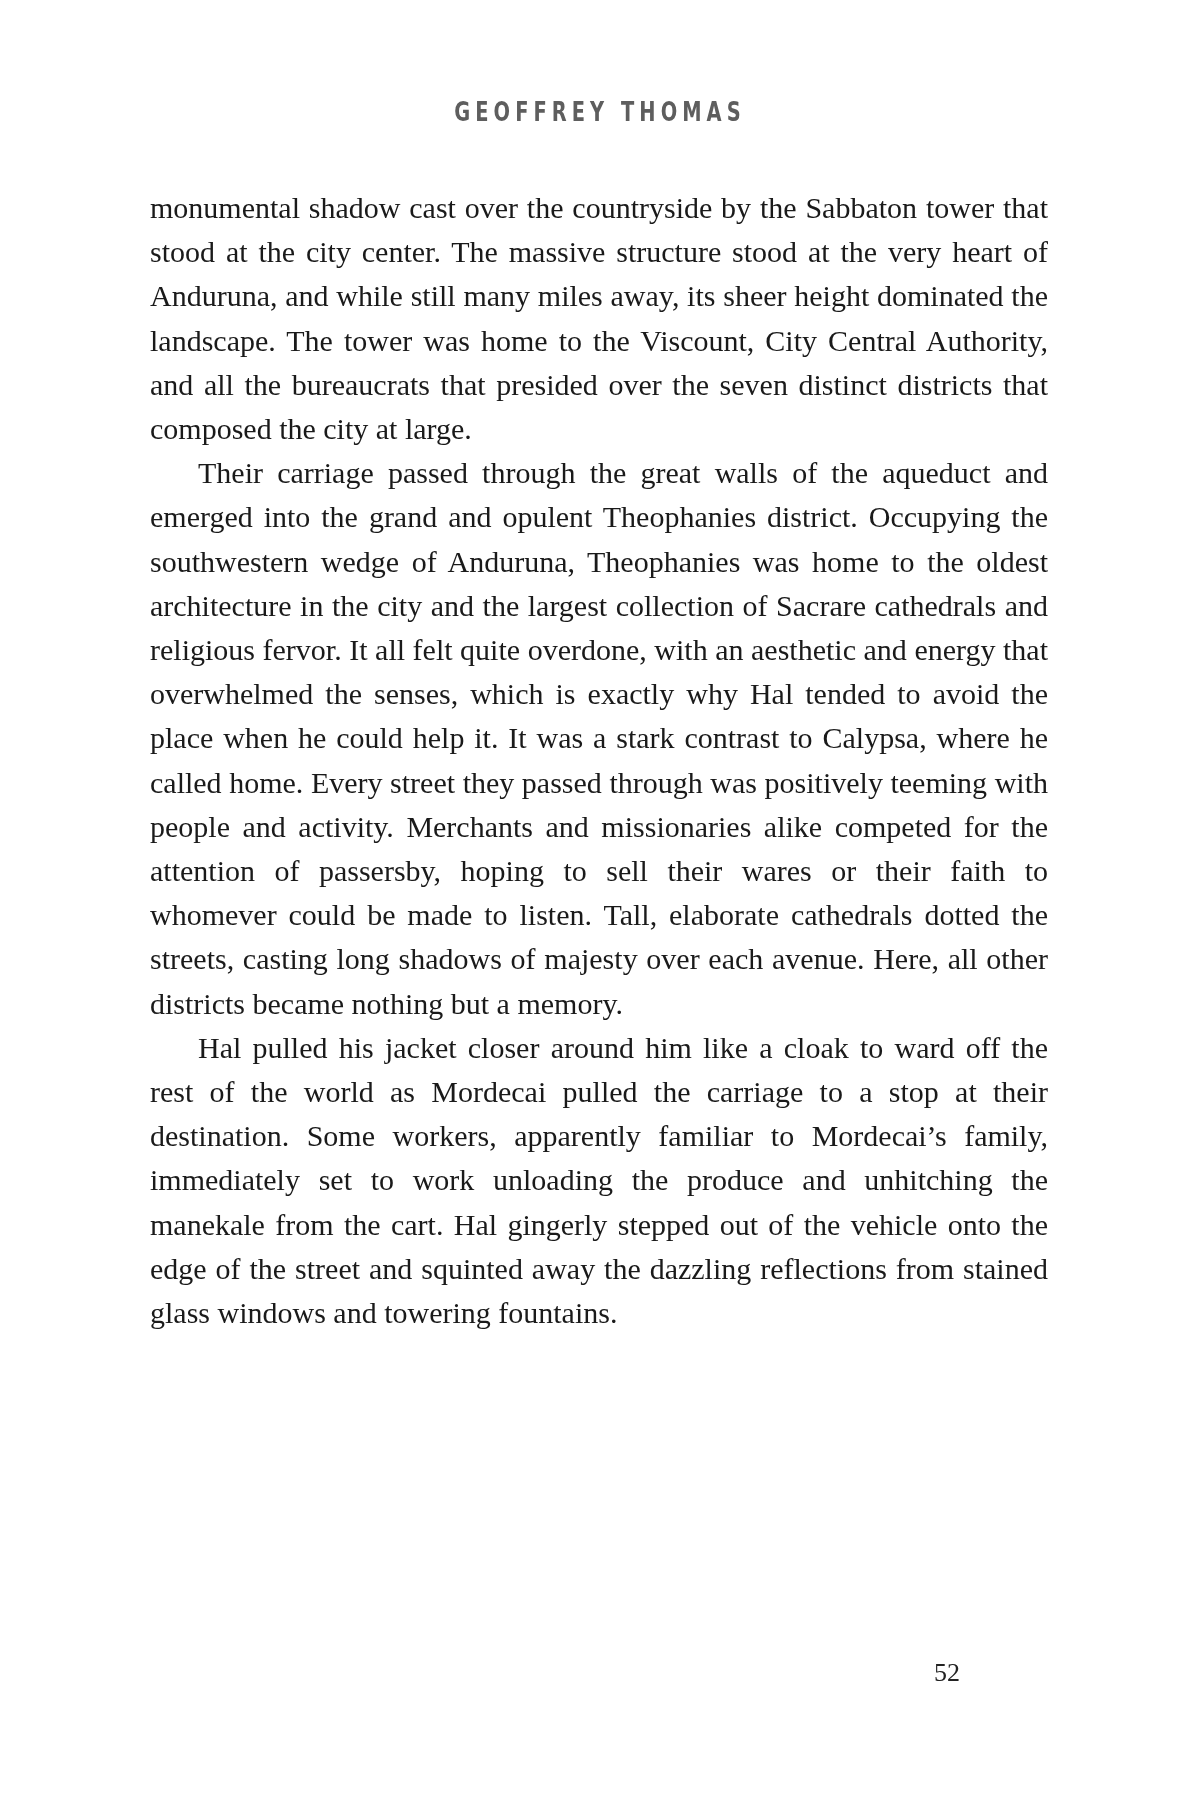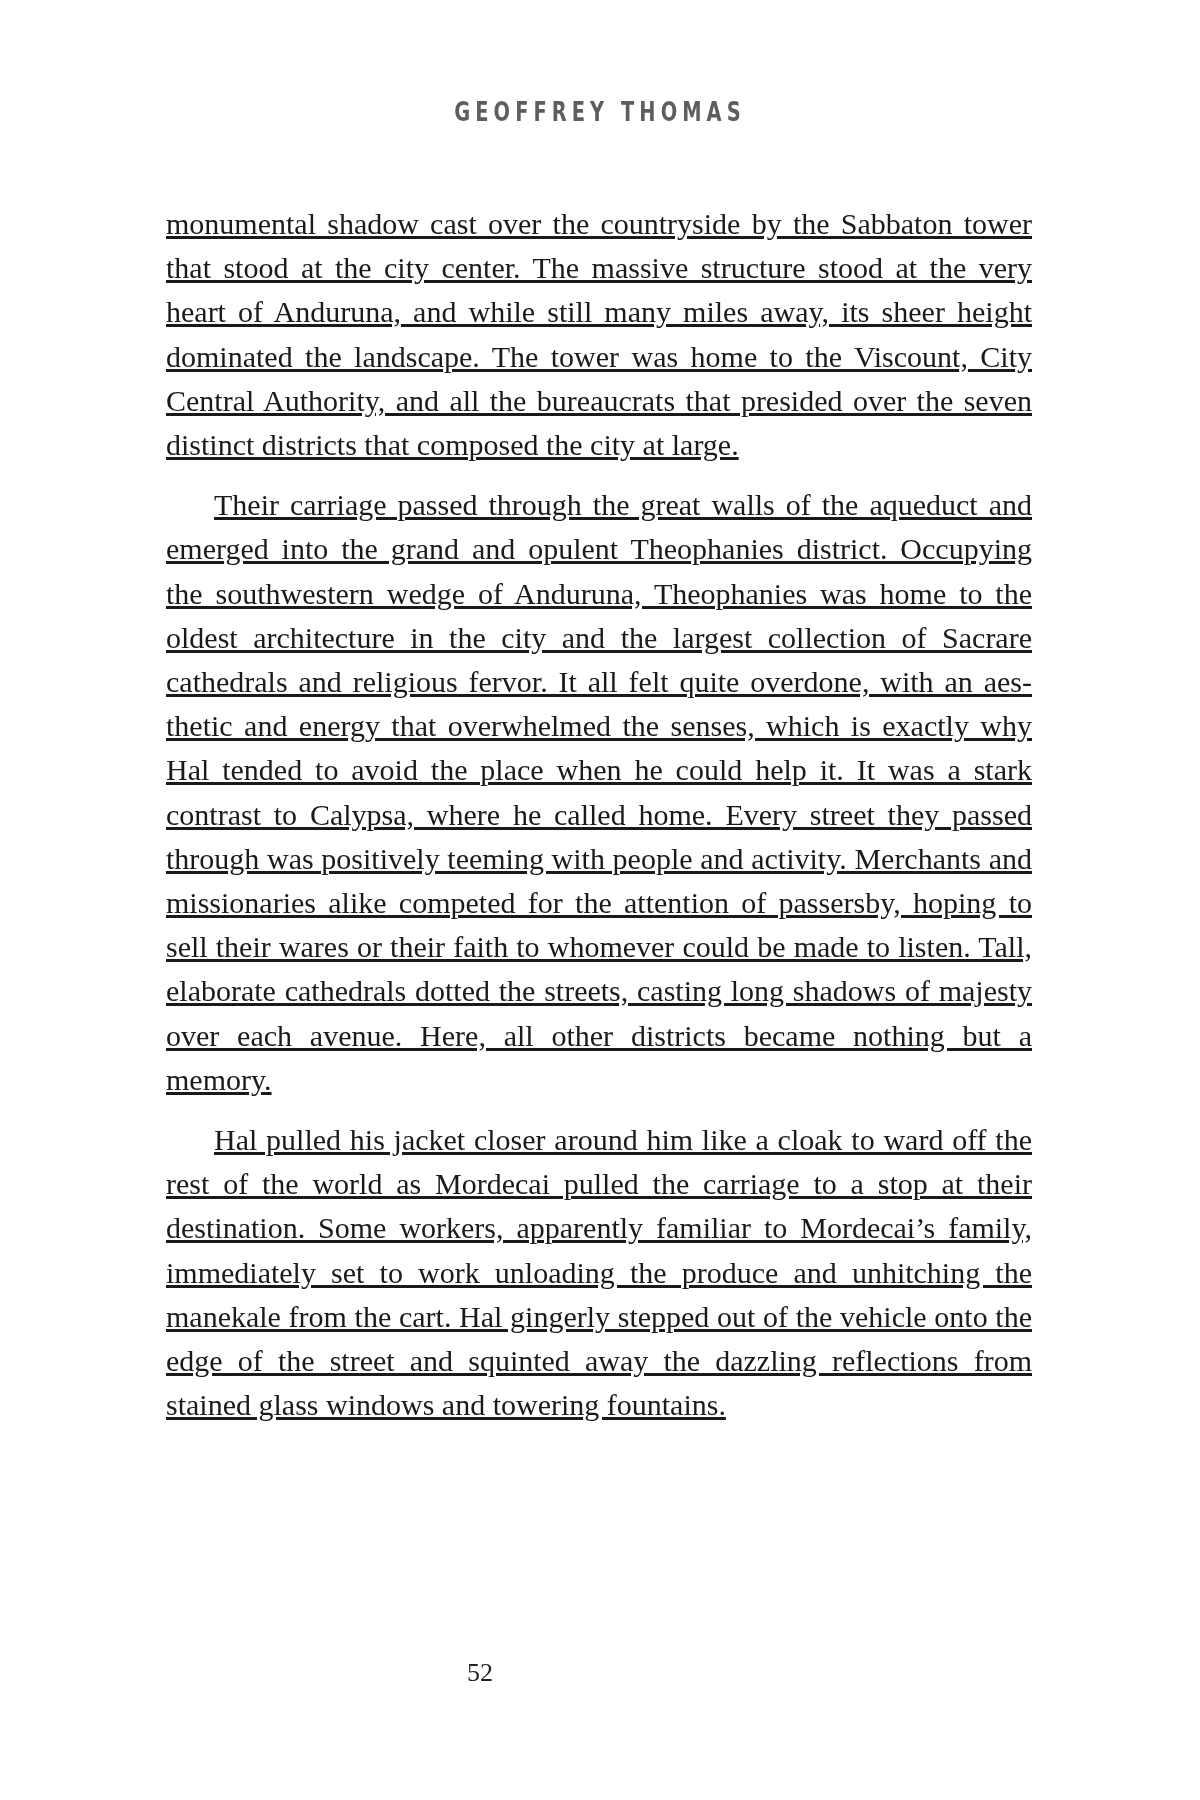--- a/index.html
+++ b/index.html
@@ -7,24 +7,24 @@
   .running-head {
     position: absolute; top: 96px; left: 0; width: 1200px; text-align: center;
     font-family: "DejaVu Sans", sans-serif; font-weight: bold; font-size: 27px;
     letter-spacing: 7px; color: #5e5e5e; transform: scaleX(0.72); transform-origin: center;
   }
   .body-text {
     position: absolute; top: 186px; left: 150px; width: 898px;
     font-family: "Liberation Serif", serif; font-size: 30px; line-height: 44.2px;
     color: #1a1a1a; text-align: justify; hyphens: manual;
   }
-  .body-text p { margin: 16px; text-indent: 48px; text-decoration: underline; }
+  .body-text p { margin: 0; text-indent: 48px; }
   .body-text p.first { text-indent: 0; }
   .folio {
-    position: absolute; top: 1658px; left: 0; width: 960px; text-align: center;
+    position: absolute; top: 1658px; left: 0; width: 960px; text-align: right;
     font-family: "Liberation Serif", serif; font-size: 26px; color: #222;
   }
 </style>
 </head>
 <body>
 
 <div class="running-head">GEOFFREY THOMAS</div>
 
 <div class="body-text">
   <p class="first">monumental shadow cast over the countryside by the Sabbaton tower that stood at the city center. The massive structure stood at the very heart of Anduruna, and while still many miles away, its sheer height dominated the landscape. The tower was home to the Viscount, City Central Authority, and all the bureaucrats that presided over the seven distinct districts that composed the city at large.</p>

